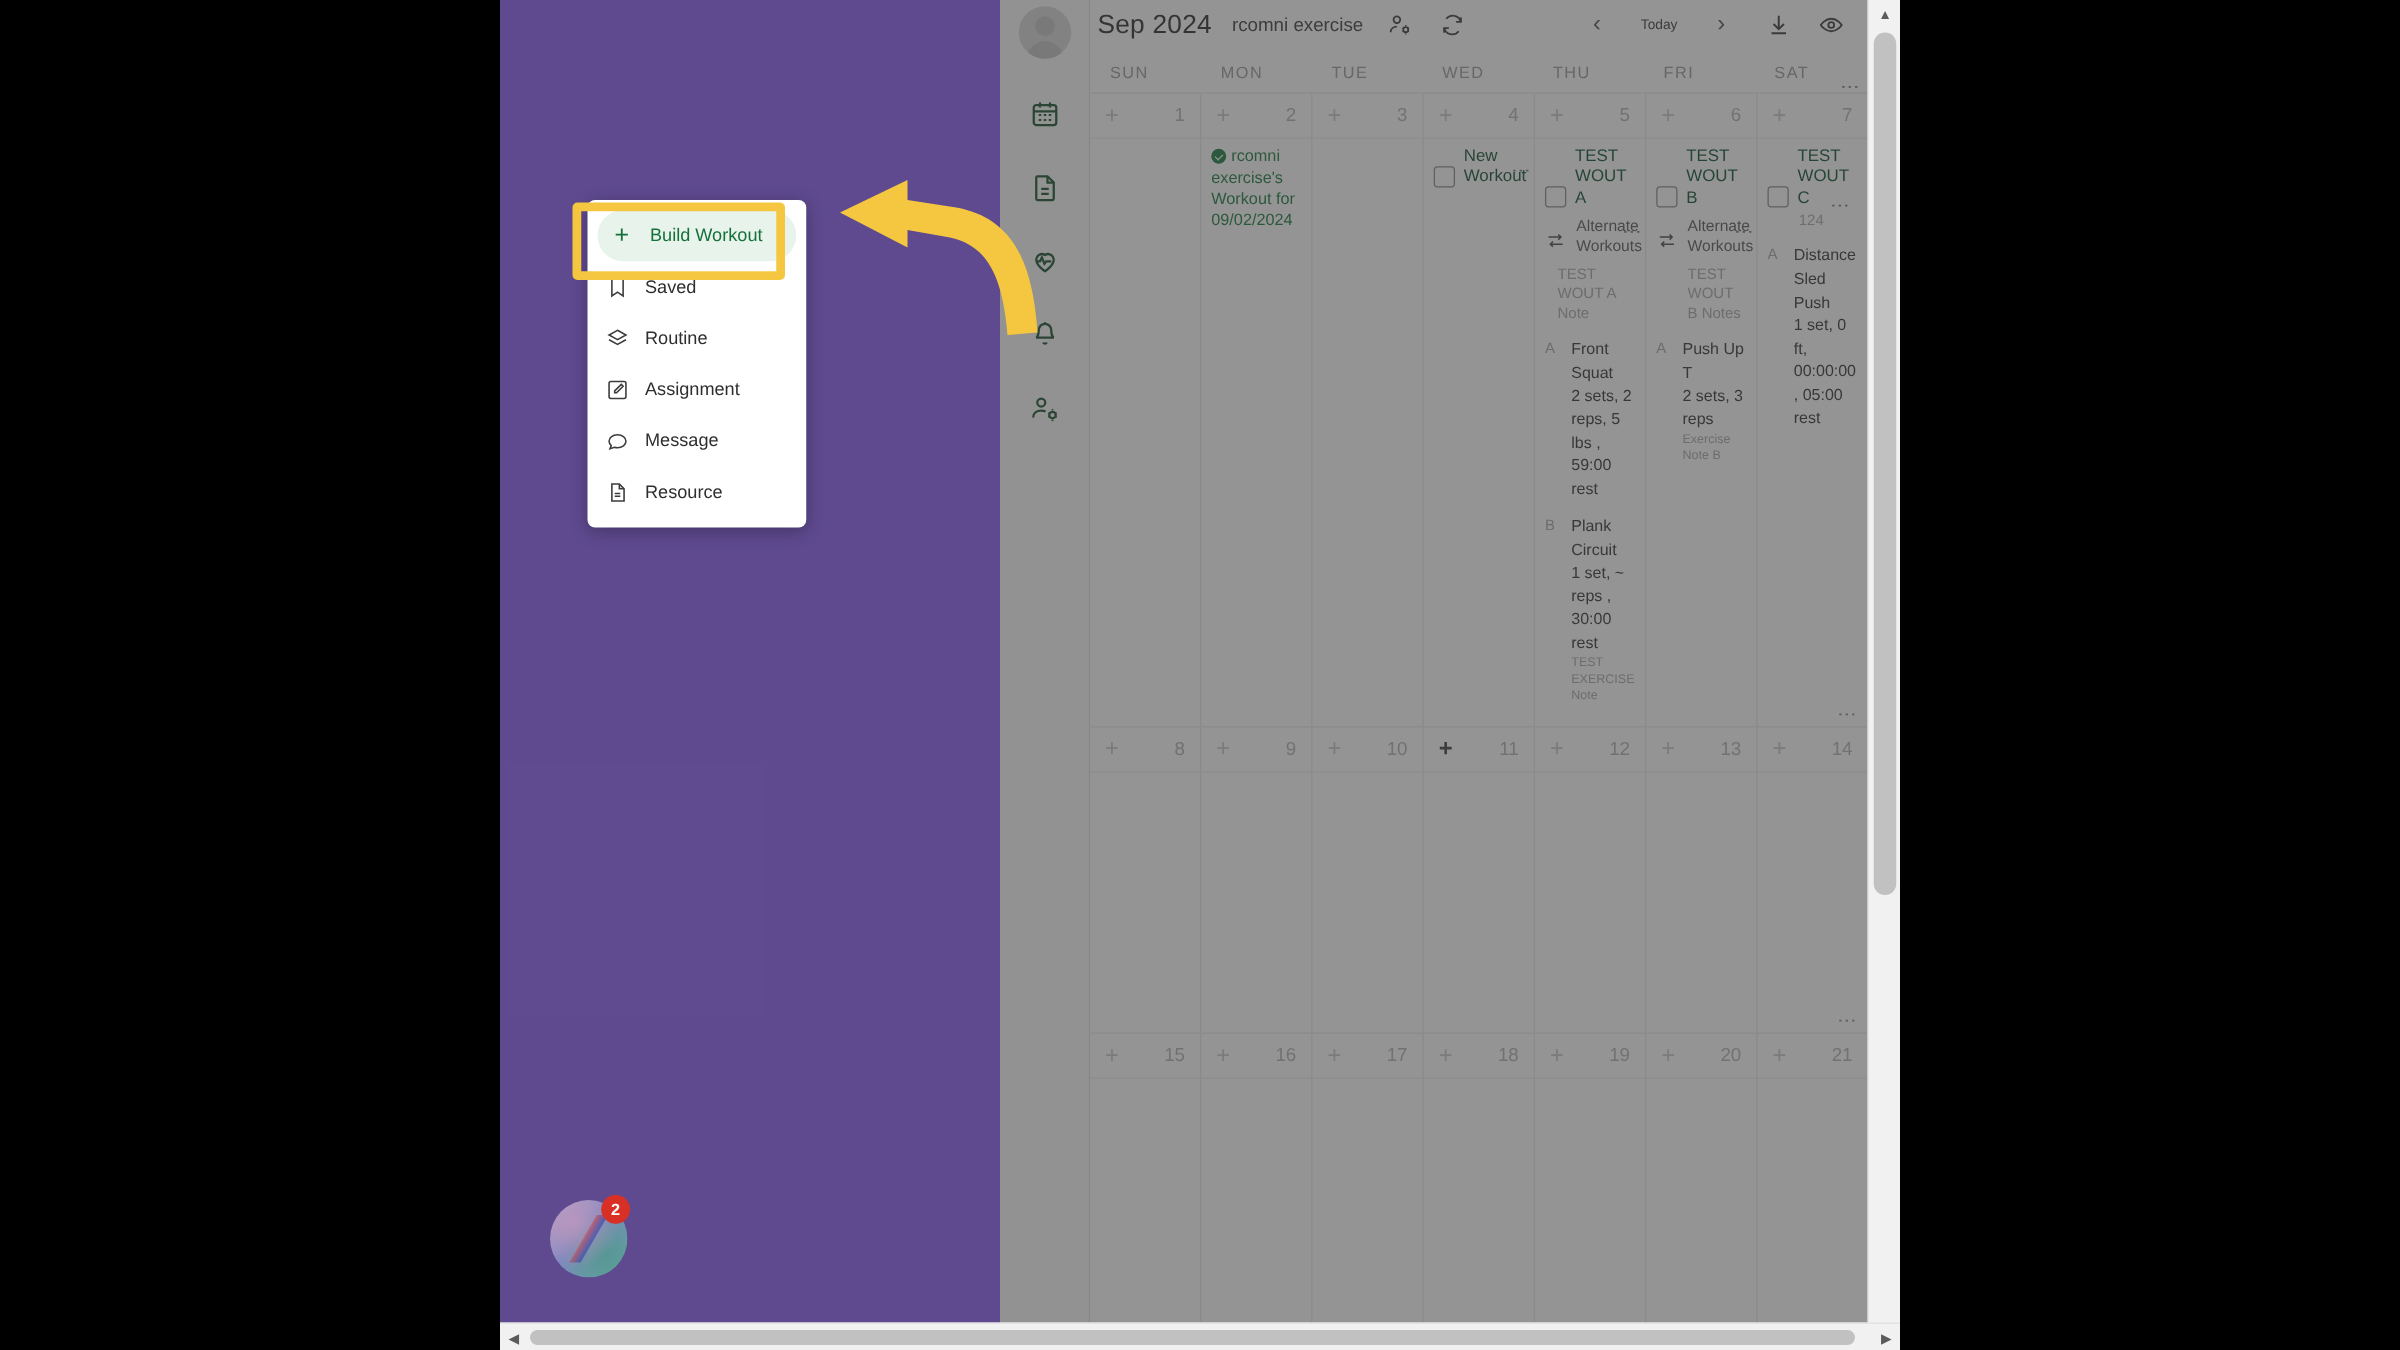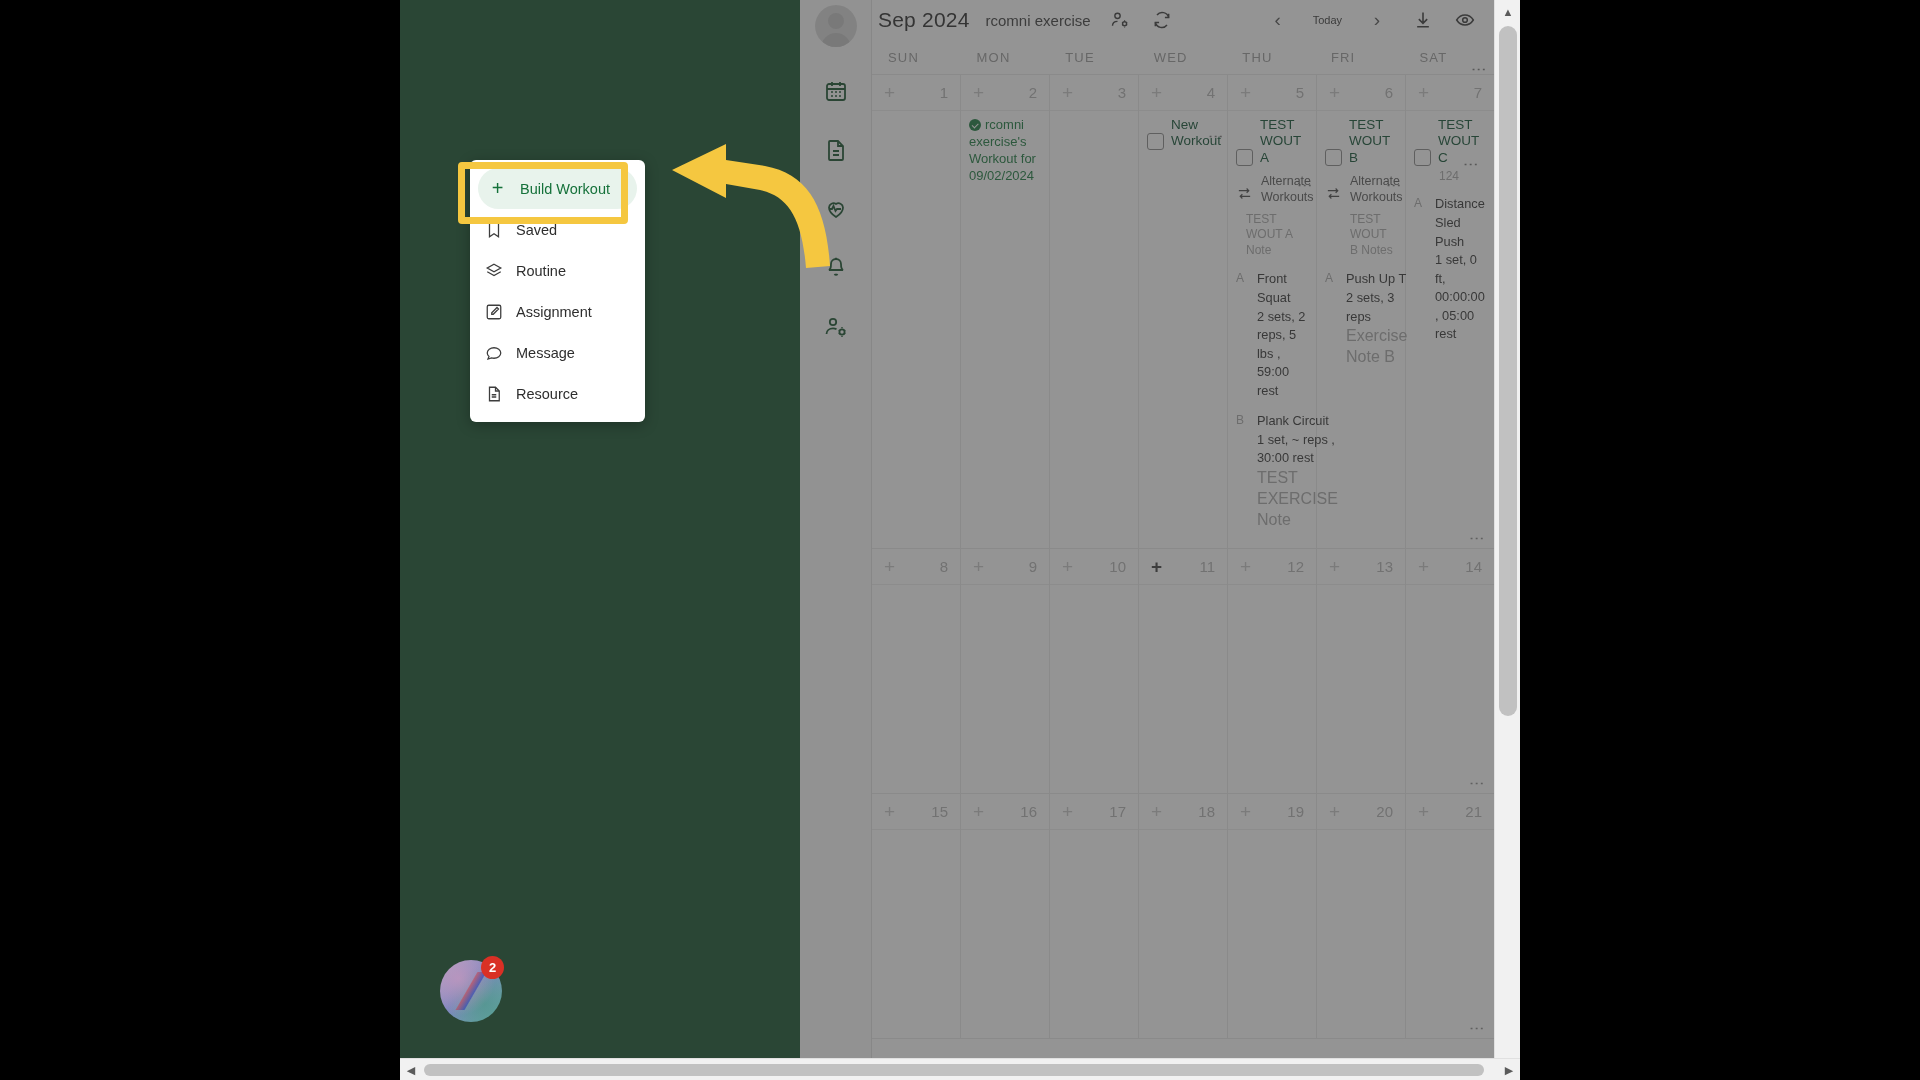--- a/index.html
+++ b/index.html
@@ -7,21 +7,21 @@
     width: 1920px; height: 1080px;
     background: #000;
     font-family: "Liberation Sans", sans-serif;
     overflow: hidden;
   }
   #root { position: relative; width: 1920px; height: 1080px; background: #000; }
 
   
   .viewport {
     position: absolute; left: 400px; top: 0; width: 1120px; height: 1080px;
-    background: #14532d; overflow: hidden;
+    background: #8b5cf6; overflow: hidden;
   }
 
   
   .dim {
     position: absolute; left: 400px; top: 0; width: 1120px; height: 1080px;
     background: rgba(60,60,60,0.55); pointer-events: none; z-index: 40;
   }
 
   
   .rail {
@@ -117,21 +117,21 @@
     font-size: 15px; letter-spacing: 0; line-height: .7; writing-mode: vertical-rl;
   }
   .alt-row { display: flex; align-items: flex-end; gap: 8px; margin-top: 8px; position: relative; }
   .alt-ic { color: #4a4a4a; flex: none; }
   .alt-ic svg { width: 17px; height: 17px; }
   .alt-txt { font-size: 12.5px; color: #5a5a5a; line-height: 1.25; }
   .note { font-size: 12px; color: #a8a8a8; line-height: 1.3; margin-top: 6px; }
   .ex { margin-top: 12px; display: flex; gap: 9px; }
   .ex-key { font-size: 12px; color: #a8a8a8; flex: none; width: 12px; padding-top: 1px; }
   .ex-body { font-size: 12.8px; color: #333; line-height: 1.45; }
-  .ex-note { font-size: 16px; color: #a8a8a8; line-height: 1.3; }
+  .ex-note { font-size: 10px; color: #a8a8a8; line-height: 1.3; }
   .sub-meta { font-size: 12px; color: #a9a9a9; margin-top: 3px; }
 
   .wk-kebab-row { display: flex; justify-content: flex-end; padding: 4px 12px 2px 0; }
   .wk-kebab { color: #8d8d8d; font-size: 15px; writing-mode: vertical-rl; line-height: .7; cursor: pointer; }
   .green-title { font-size: 13px; color: #1a7a3e; line-height: 1.3; }
   .gdot {
     display: inline-block; width: 12px; height: 12px; border-radius: 50%;
     background: #1a7a3e; margin-right: 4px; vertical-align: -2px; position: relative;
   }
   .gdot::after {

